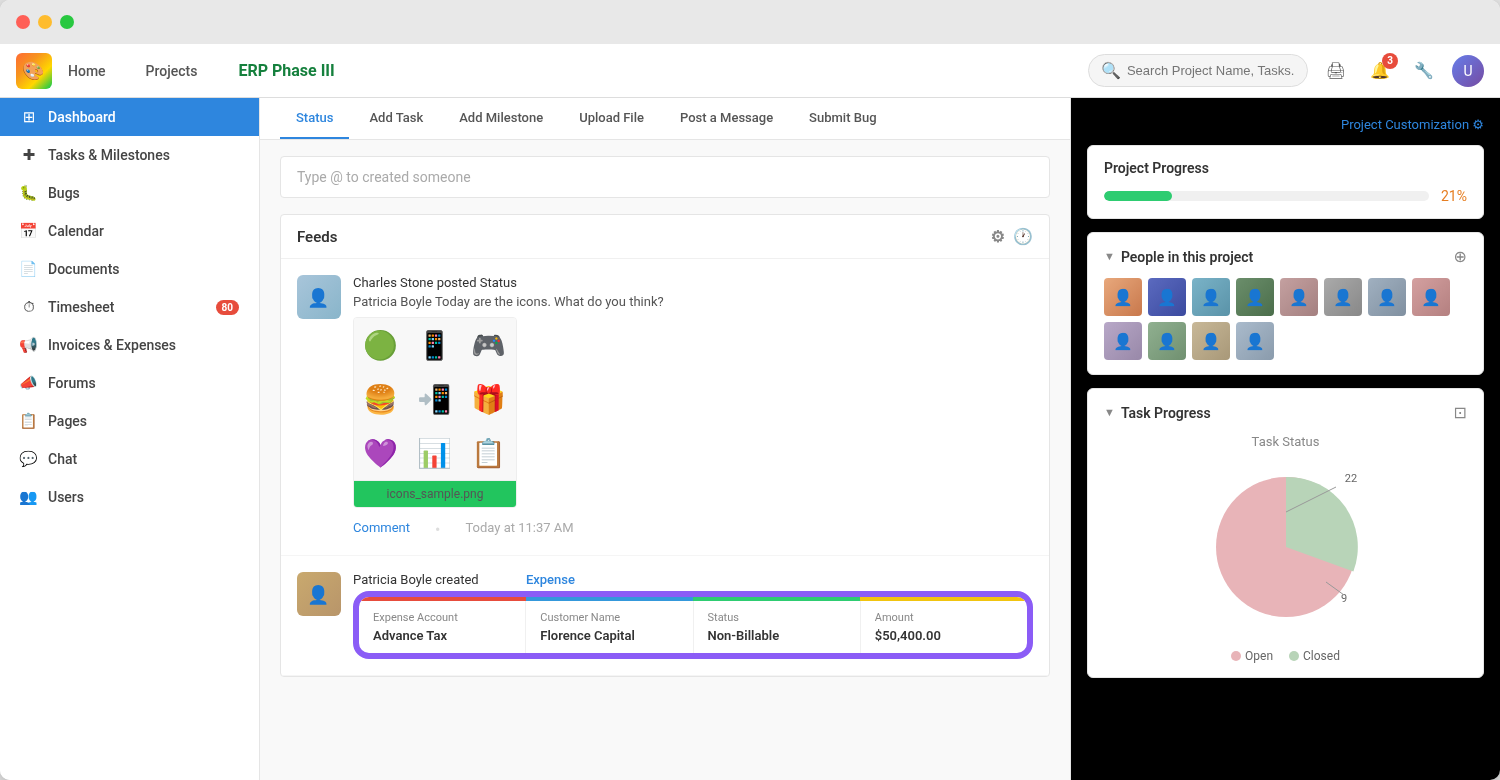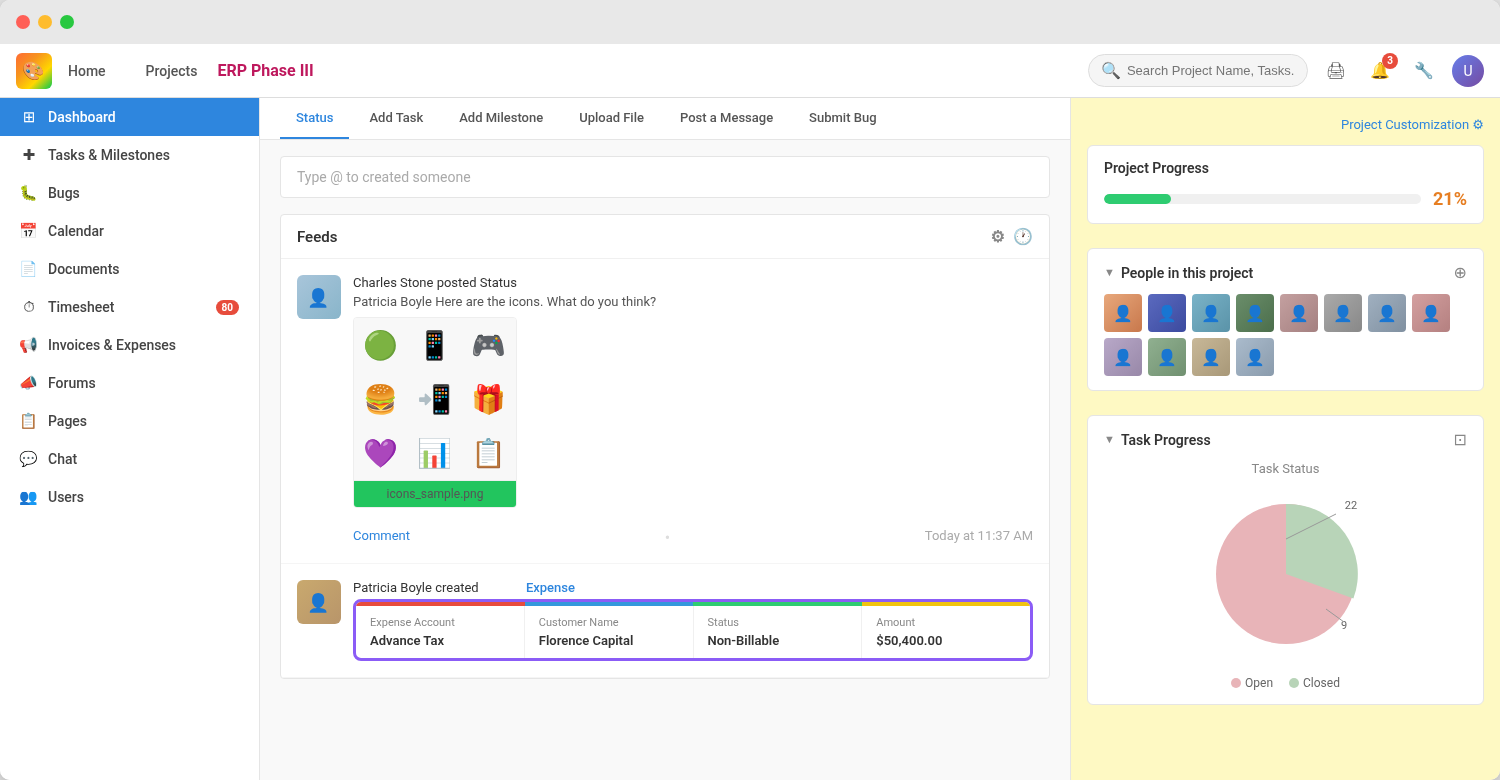--- a/index.html
+++ b/index.html
@@ -69,23 +69,23 @@
     .topbar-nav a {
       color: #555;
       text-decoration: none;
       font-size: 14px;
       font-weight: 500;
     }
 
     .topbar-title {
       font-size: 16px;
       font-weight: 700;
-      color: #be185d;
+      color: #15803d;
       margin-right: auto;
-      margin-left: 4px;
+      margin-left: 25px;
     }
 
     .topbar-actions {
       display: flex;
       align-items: center;
       gap: 12px;
     }
 
     .search-box {
       display: flex;
@@ -371,41 +371,39 @@
       padding: 6px 12px;
       background: #22c55e;
       font-size: 12px;
       color: #555;
       border-top: 1px solid #eee;
       text-align: center;
     }
 
     .feed-footer {
       display: flex;
-      gap: 4px;
-      margin-top: 8px;
-      justify-content: space-between;
+      gap: 25px;
     }
 
     .feed-action {
       color: #2e86de;
       font-size: 13px;
       cursor: pointer;
     }
 
     .feed-time {
       color: #aaa;
       font-size: 13px;
     }
 
     
     .expense-card {
       margin-top: 4px;
-      border: 3px solid #8b5cf6;
-      border-radius: 8px;
+      border: 6px solid #8b5cf6;
+      border-radius: 16px;
       overflow: hidden;
     }
 
     .expense-card-header {
       height: 4px;
       display: flex;
     }
 
     .expense-stripe {
       flex: 1;
@@ -431,21 +429,21 @@
 
     .expense-value {
       font-size: 13px;
       font-weight: 600;
       color: #333;
     }
 
     
     .right-panel {
       width: 430px;
-      background: #fef9c3;
+      background: #000000;
       border-left: 1px solid #e5e5e5;
       display: flex;
       flex-direction: column;
       overflow-y: auto;
       flex-shrink: 0;
       padding: 16px;
     }
 
     .right-panel-customize {
       text-align: right;
@@ -458,21 +456,21 @@
       cursor: pointer;
       text-decoration: none;
     }
 
     
     .section-card {
       background: white;
       border: 1px solid #e5e5e5;
       border-radius: 6px;
       padding: 14px 16px;
-      margin-bottom: 24px;
+      margin-bottom: 13px;
     }
 
     .section-header {
       display: flex;
       align-items: center;
       justify-content: space-between;
       margin-bottom: 12px;
     }
 
     .section-title {
@@ -499,22 +497,22 @@
     }
 
     .progress-bar-fill {
       height: 100%;
       background: #2ecc71;
       border-radius: 5px;
     }
 
     .progress-pct {
       color: #e67e22;
-      font-weight: 700;
-      font-size: 18px;
+      font-weight: 400;
+      font-size: 14px;
     }
 
     
     .people-grid {
       display: flex;
       flex-wrap: wrap;
       gap: 6px;
     }
 
     .person-avatar {
@@ -722,21 +720,21 @@
             <div class="feed-item">
               <div class="feed-item-header">
                 <div class="feed-avatar-placeholder">👤</div>
                 <div class="feed-content">
                   <div class="feed-title">
                     <span>Charles Stone</span>
                     <span> posted Status</span>
                   </div>
                   <div class="feed-text">
                     <span class="author-link">Patricia Boyle</span>
-                    <span> Here are the icons. What do you think?</span>
+                    <span> Today are the icons. What do you think?</span>
                   </div>
                   <div class="icon-grid-container">
                     <div class="icon-grid">
                       <div class="icon-cell">🟢</div>
                       <div class="icon-cell">📱</div>
                       <div class="icon-cell">🎮</div>
                       <div class="icon-cell">🍔</div>
                       <div class="icon-cell">📲</div>
                       <div class="icon-cell">🎁</div>
                       <div class="icon-cell">💜</div>

